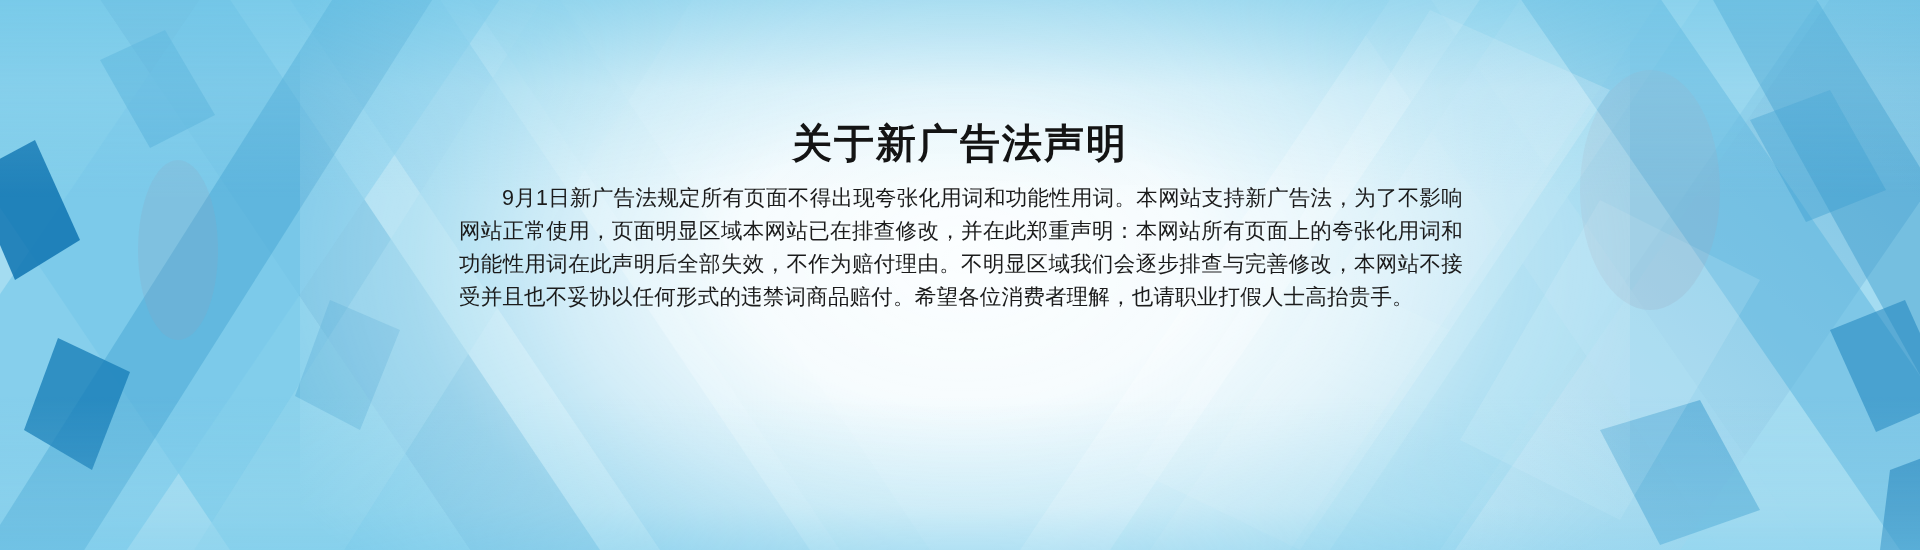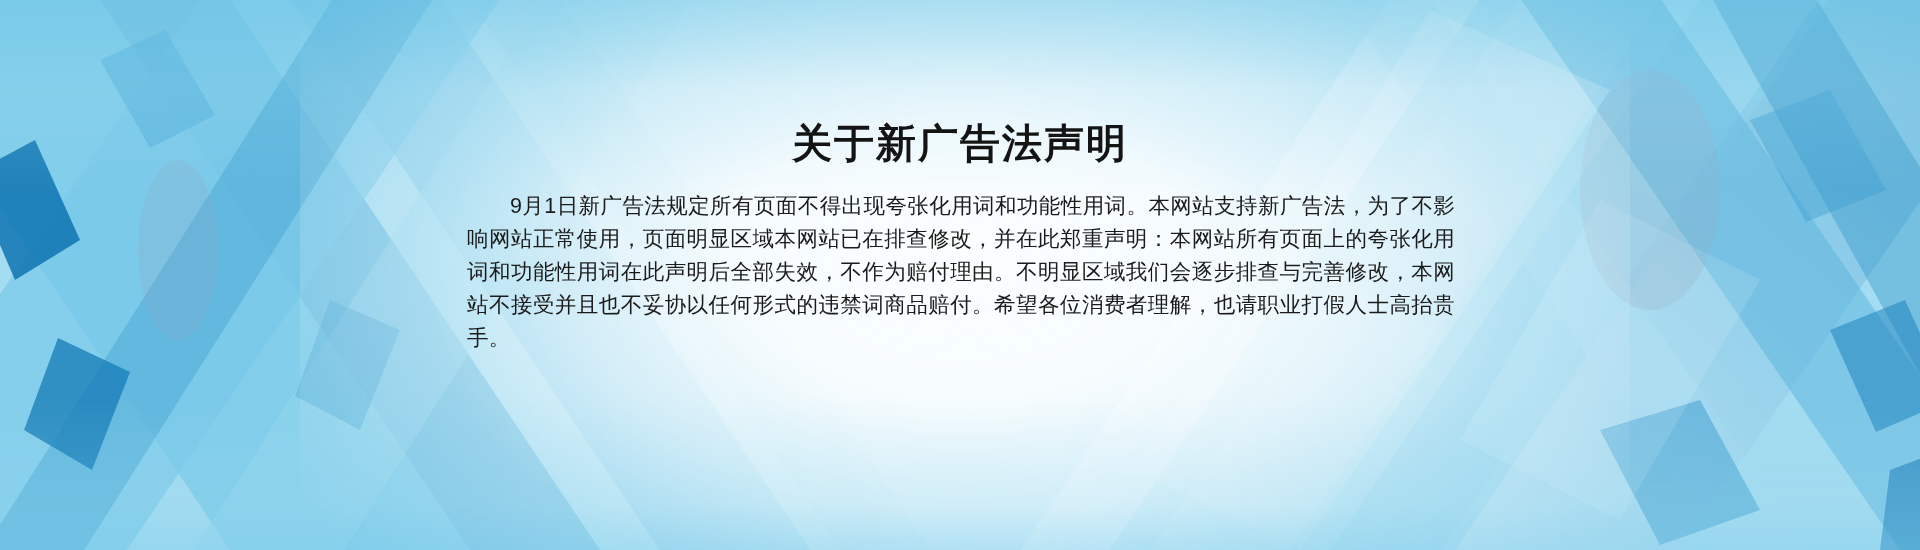--- a/index.html
+++ b/index.html
@@ -91,21 +91,21 @@
     top: 178px;
     width: 1012px;
     color: #1b1b1b;
     font-size: 21.5px;
     line-height: 33px;
     letter-spacing: 0.2px;
     text-align: justify;
     text-justify: inter-ideograph;
   }
   .statement-body p {
-    margin: 12px;
+    margin: 4px;
   }
   .statement-body p.indented {
     text-indent: 2em;
   }
 </style>
 </head>
 <body>
 
 <div id="banner">
 

